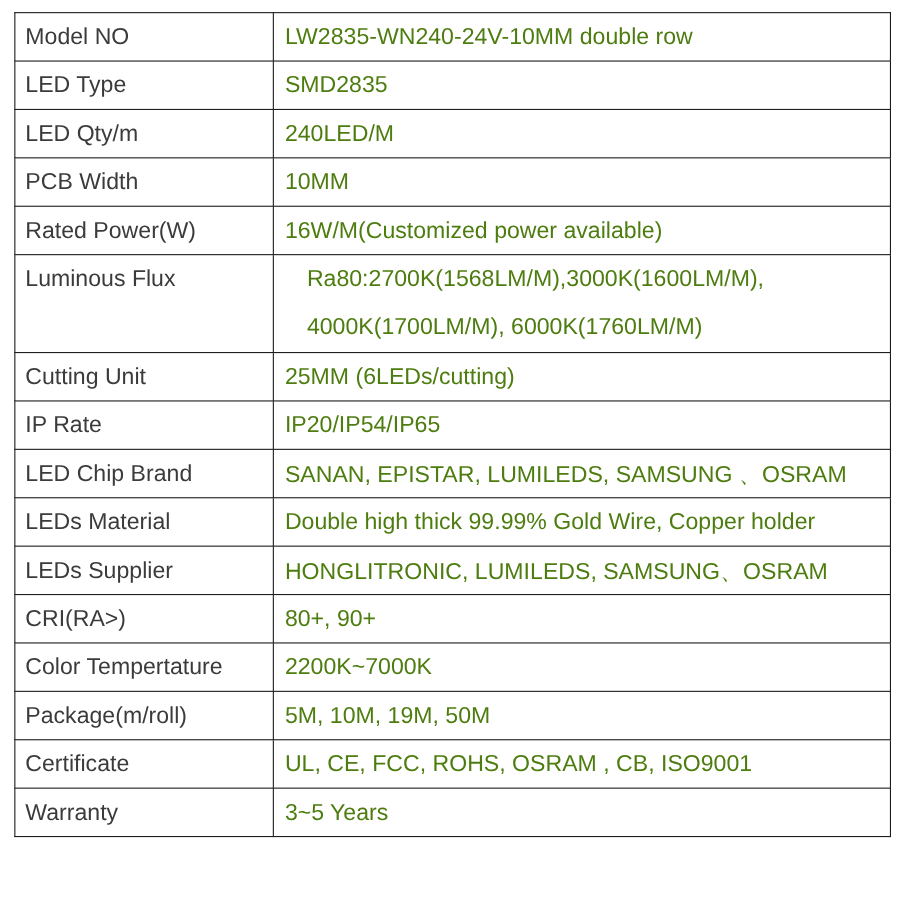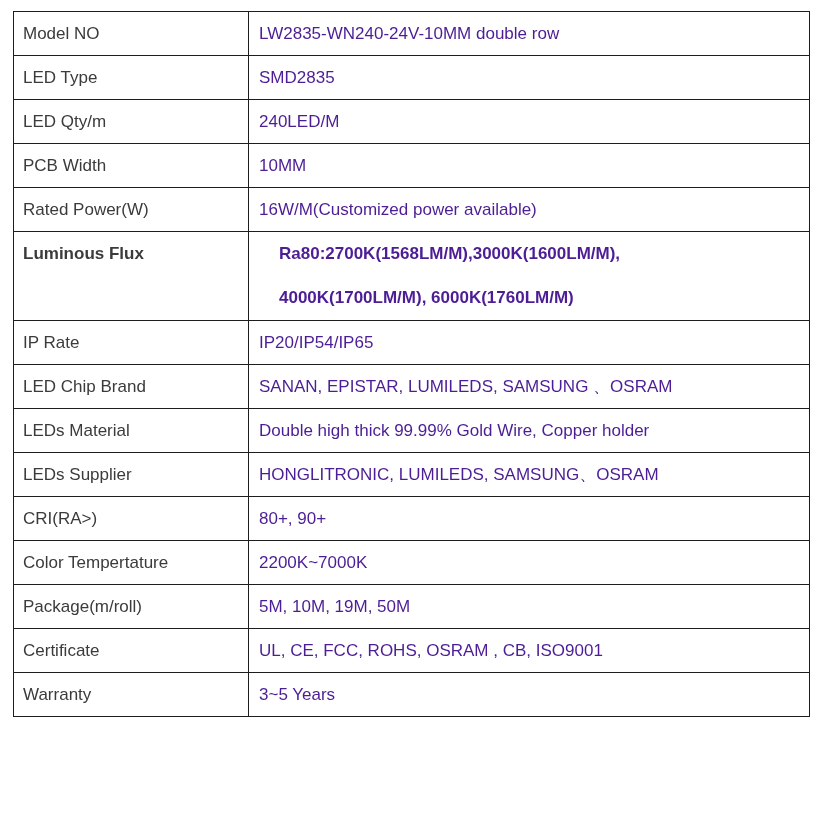--- a/index.html
+++ b/index.html
@@ -13,42 +13,41 @@
   .spec-table {
     position: absolute;
     left: 13px;
     top: 11px;
     width: 797px;
     border-collapse: collapse;
     table-layout: fixed;
   }
   .spec-table td {
     border: 1px solid #1d1d1d;
-    font-size: 17px;
+    font-size: 21px;
     vertical-align: middle;
     overflow: hidden;
     white-space: nowrap;
   }
   .spec-table tr { height: 44px; }
   .spec-table tr.double-row { height: 89px; }
   td.label-cell {
     width: 221px;
     padding: 0 4px 0 9px;
     color: #3b3b3b;
   }
   td.value-cell {
     padding: 0 4px 0 10px;
-    color: #4c1d95;
+    color: #4d7c0f;
   }
   tr.double-row td.label-cell,
   tr.double-row td.value-cell {
     vertical-align: top;
     line-height: 44px;
     padding-top: 0;
-    font-weight: bold;
   }
   .value-line { line-height: 44px; margin-left: 20px; }
 </style>
 </head>
 <body>
 
 <table class="spec-table">
   <tbody>
     <tr>
       <td class="label-cell">Model NO</td>
@@ -69,20 +68,24 @@
     <tr>
       <td class="label-cell">Rated Power(W)</td>
       <td class="value-cell">16W/M(Customized power available)</td>
     </tr>
     <tr class="double-row">
       <td class="label-cell">Luminous Flux</td>
       <td class="value-cell">
         <div class="value-line">Ra80:2700K(1568LM/M),3000K(1600LM/M),</div>
         <div class="value-line">4000K(1700LM/M), 6000K(1760LM/M)</div>
       </td>
+    </tr>
+    <tr>
+      <td class="label-cell">Cutting Unit</td>
+      <td class="value-cell">25MM (6LEDs/cutting)</td>
     </tr>
     <tr>
       <td class="label-cell">IP Rate</td>
       <td class="value-cell">IP20/IP54/IP65</td>
     </tr>
     <tr>
       <td class="label-cell">LED Chip Brand</td>
       <td class="value-cell">SANAN, EPISTAR, LUMILEDS, SAMSUNG 、OSRAM</td>
     </tr>
     <tr>

